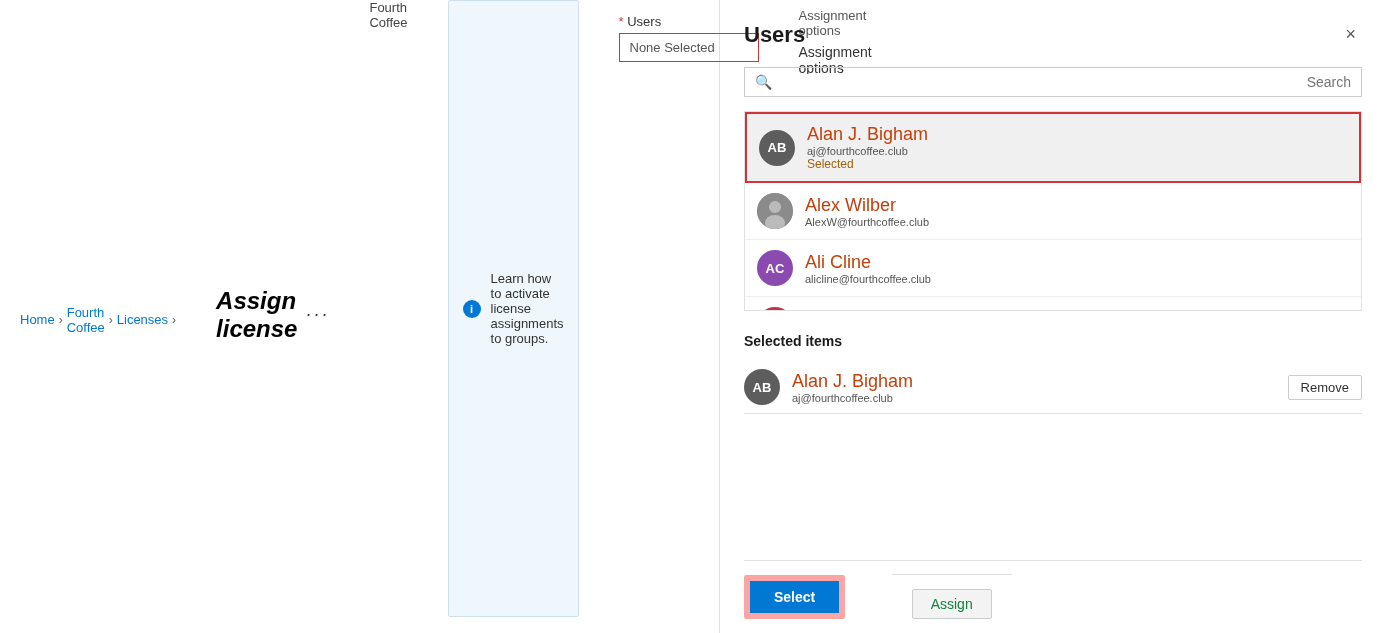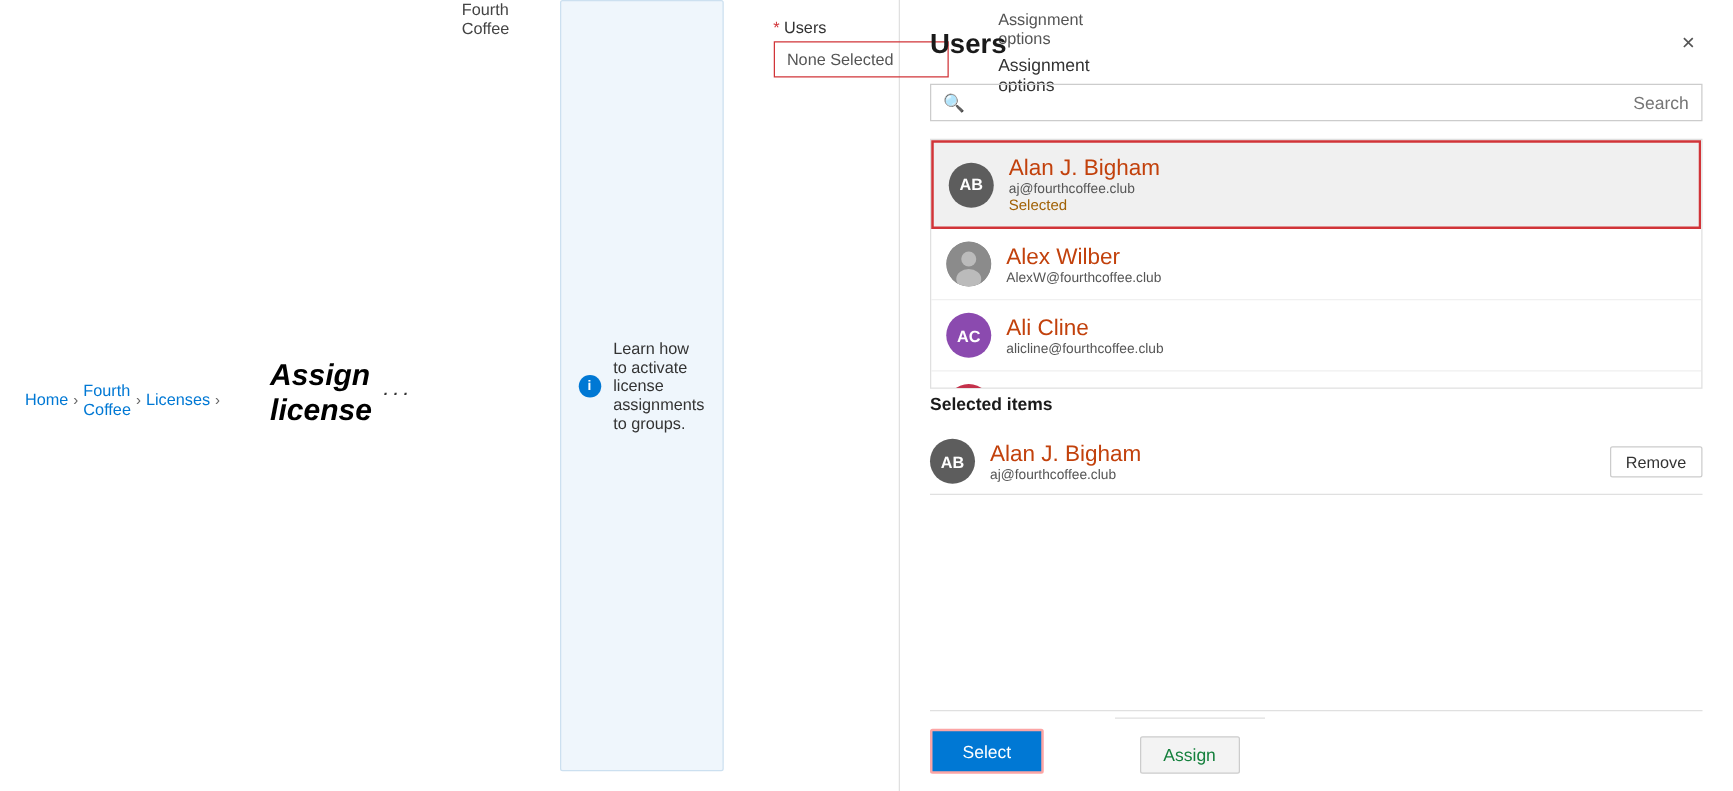--- a/index.html
+++ b/index.html
@@ -242,21 +242,21 @@
     .user-email {
       font-size: 11px;
       color: #555;
     }
     .user-selected-tag {
       font-size: 12px;
       color: #a16207;
     }
 
     .selected-items-section {
-      margin-top: 4px;
+      margin-top: 22px;
     }
     .selected-items-label {
       font-size: 14px;
       font-weight: 600;
       color: #1a1a1a;
       margin-bottom: 12px;
     }
 
     .selected-user-row {
       display: flex;
@@ -280,23 +280,23 @@
       margin-top: auto;
       border-top: 1px solid #e0e0e0;
       padding: 14px 0;
       display: flex;
       align-items: center;
     }
     .select-btn {
       padding: 8px 24px;
       background: #0078d4;
       color: #fff;
-      border: 2px solid #fca5a5;
-      font-size: 14px;
-      font-weight: 400;
+      border: 6px solid #fca5a5;
+      font-size: 14px;
+      font-weight: 700;
       cursor: pointer;
       border-radius: 2px;
     }
   </style>
 </head>
 <body>
 
 <div class="left-panel">
 
   <div class="breadcrumb">

